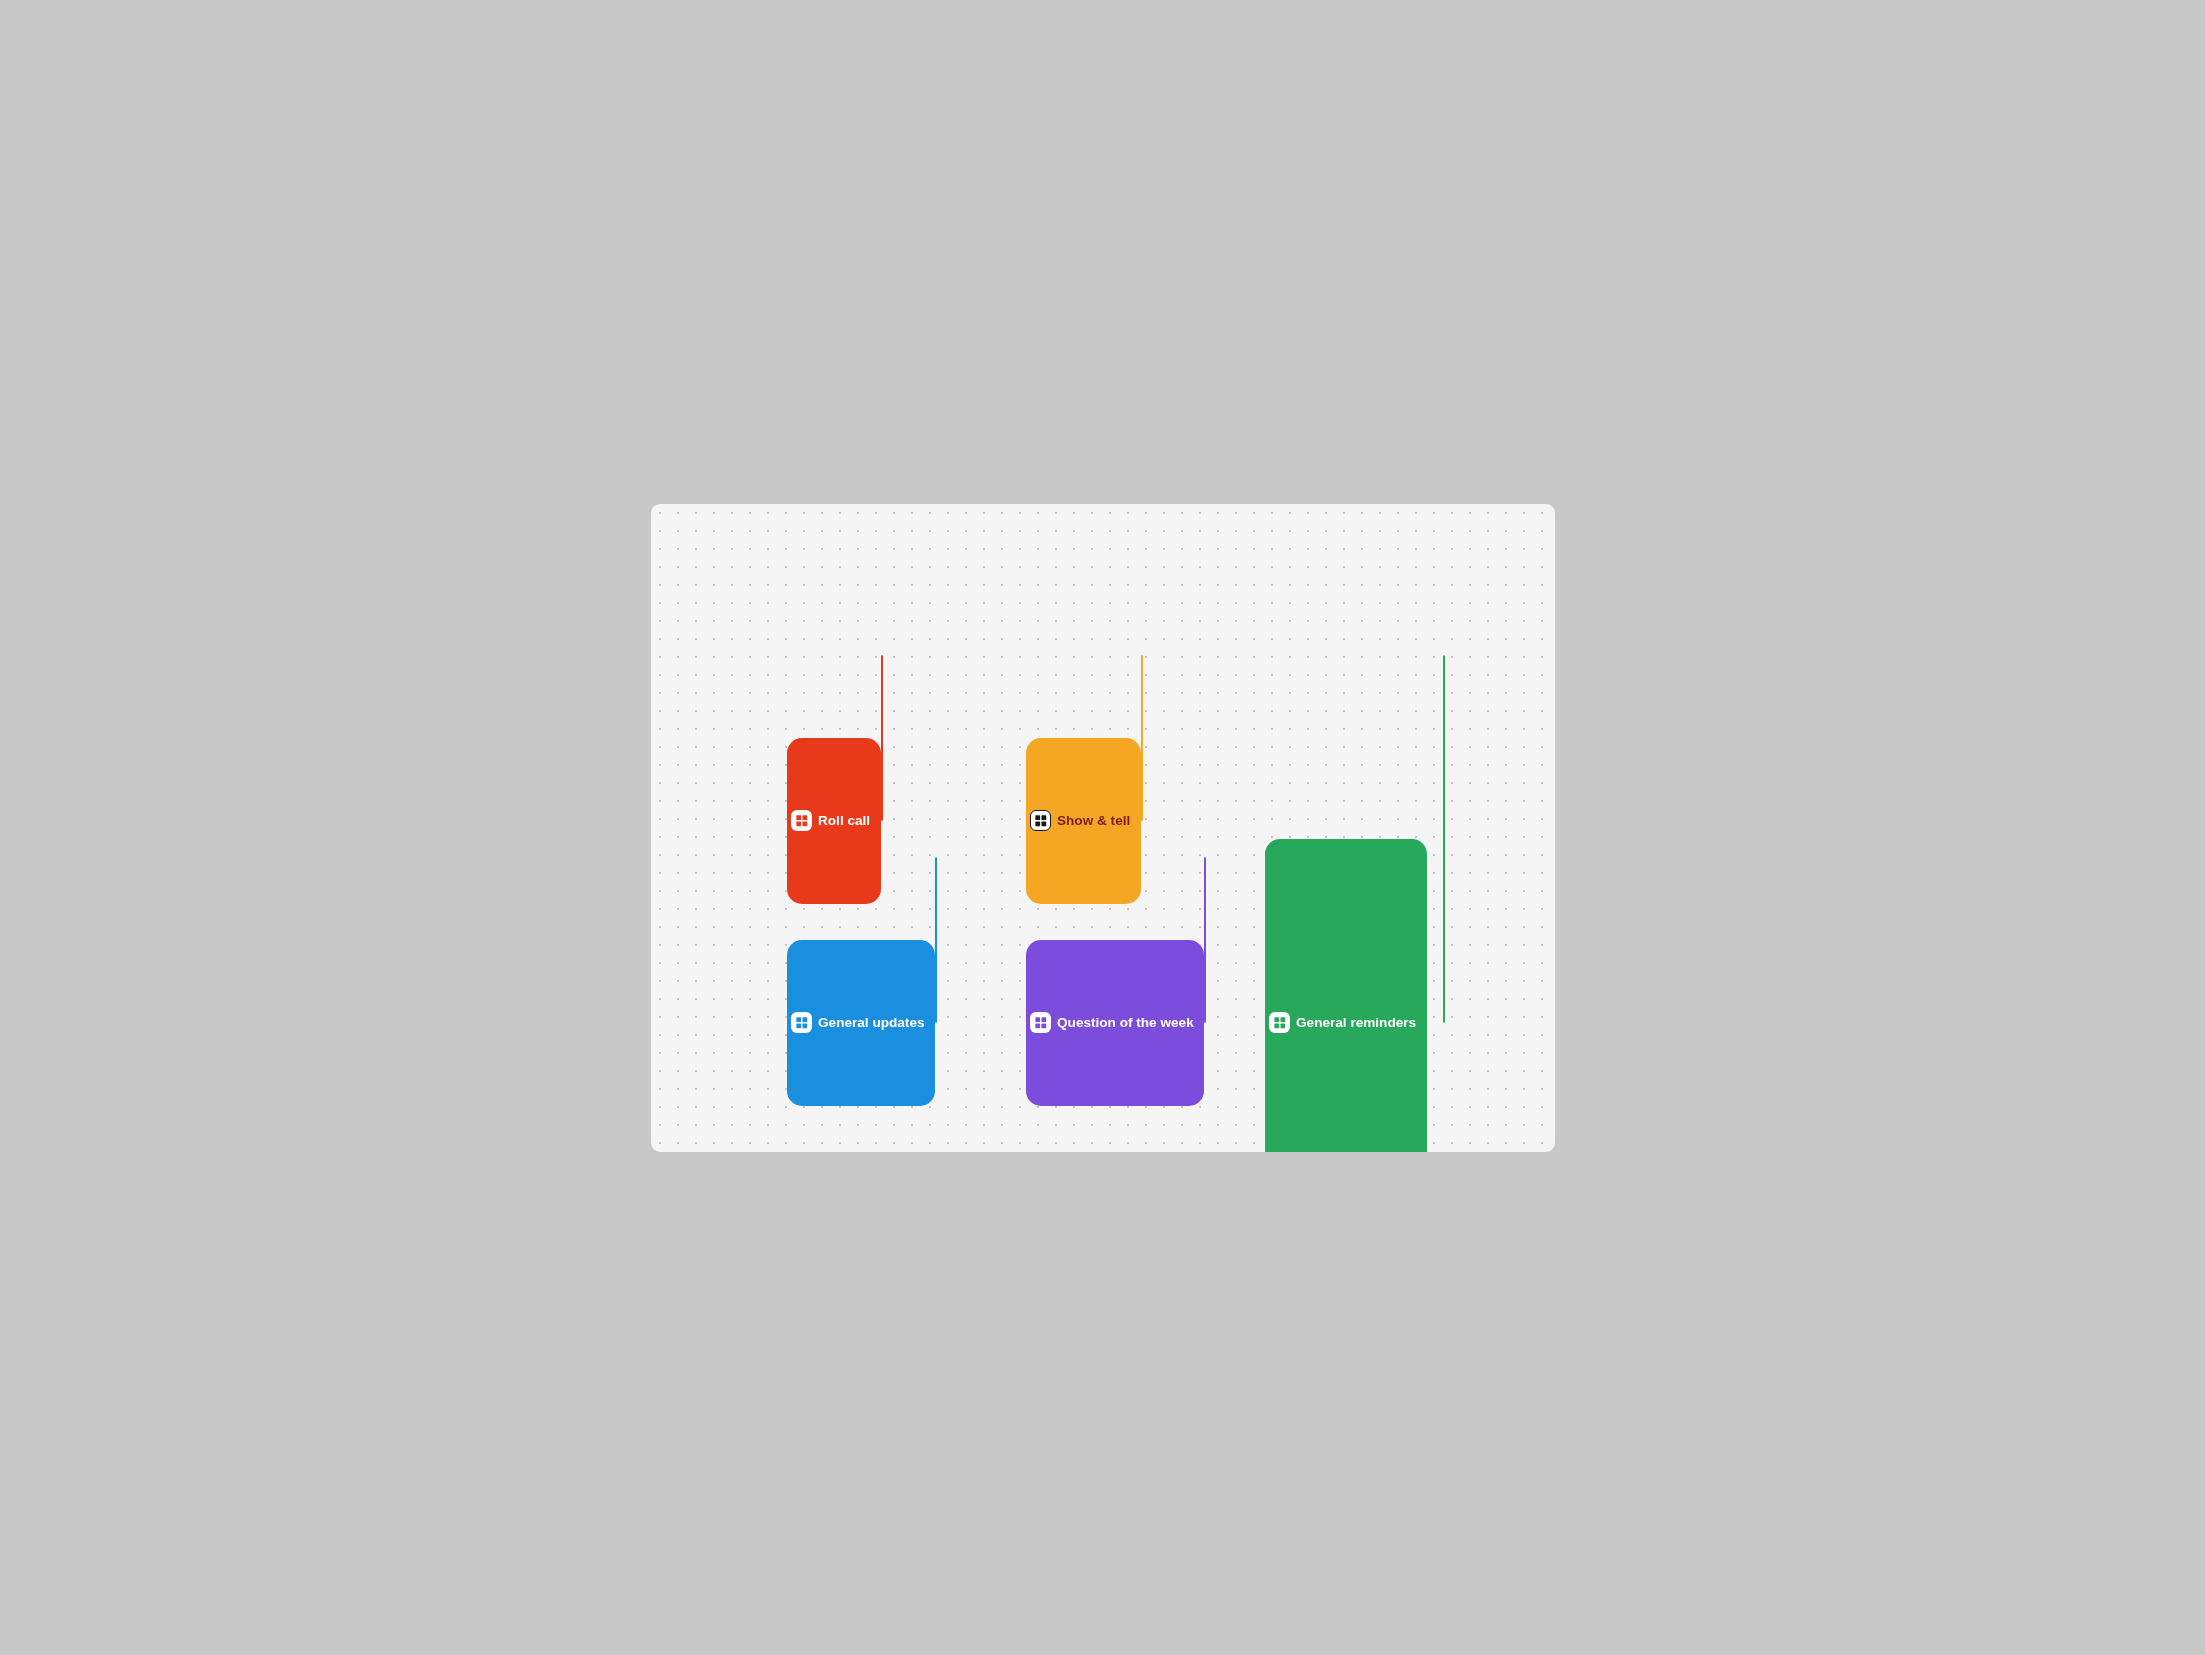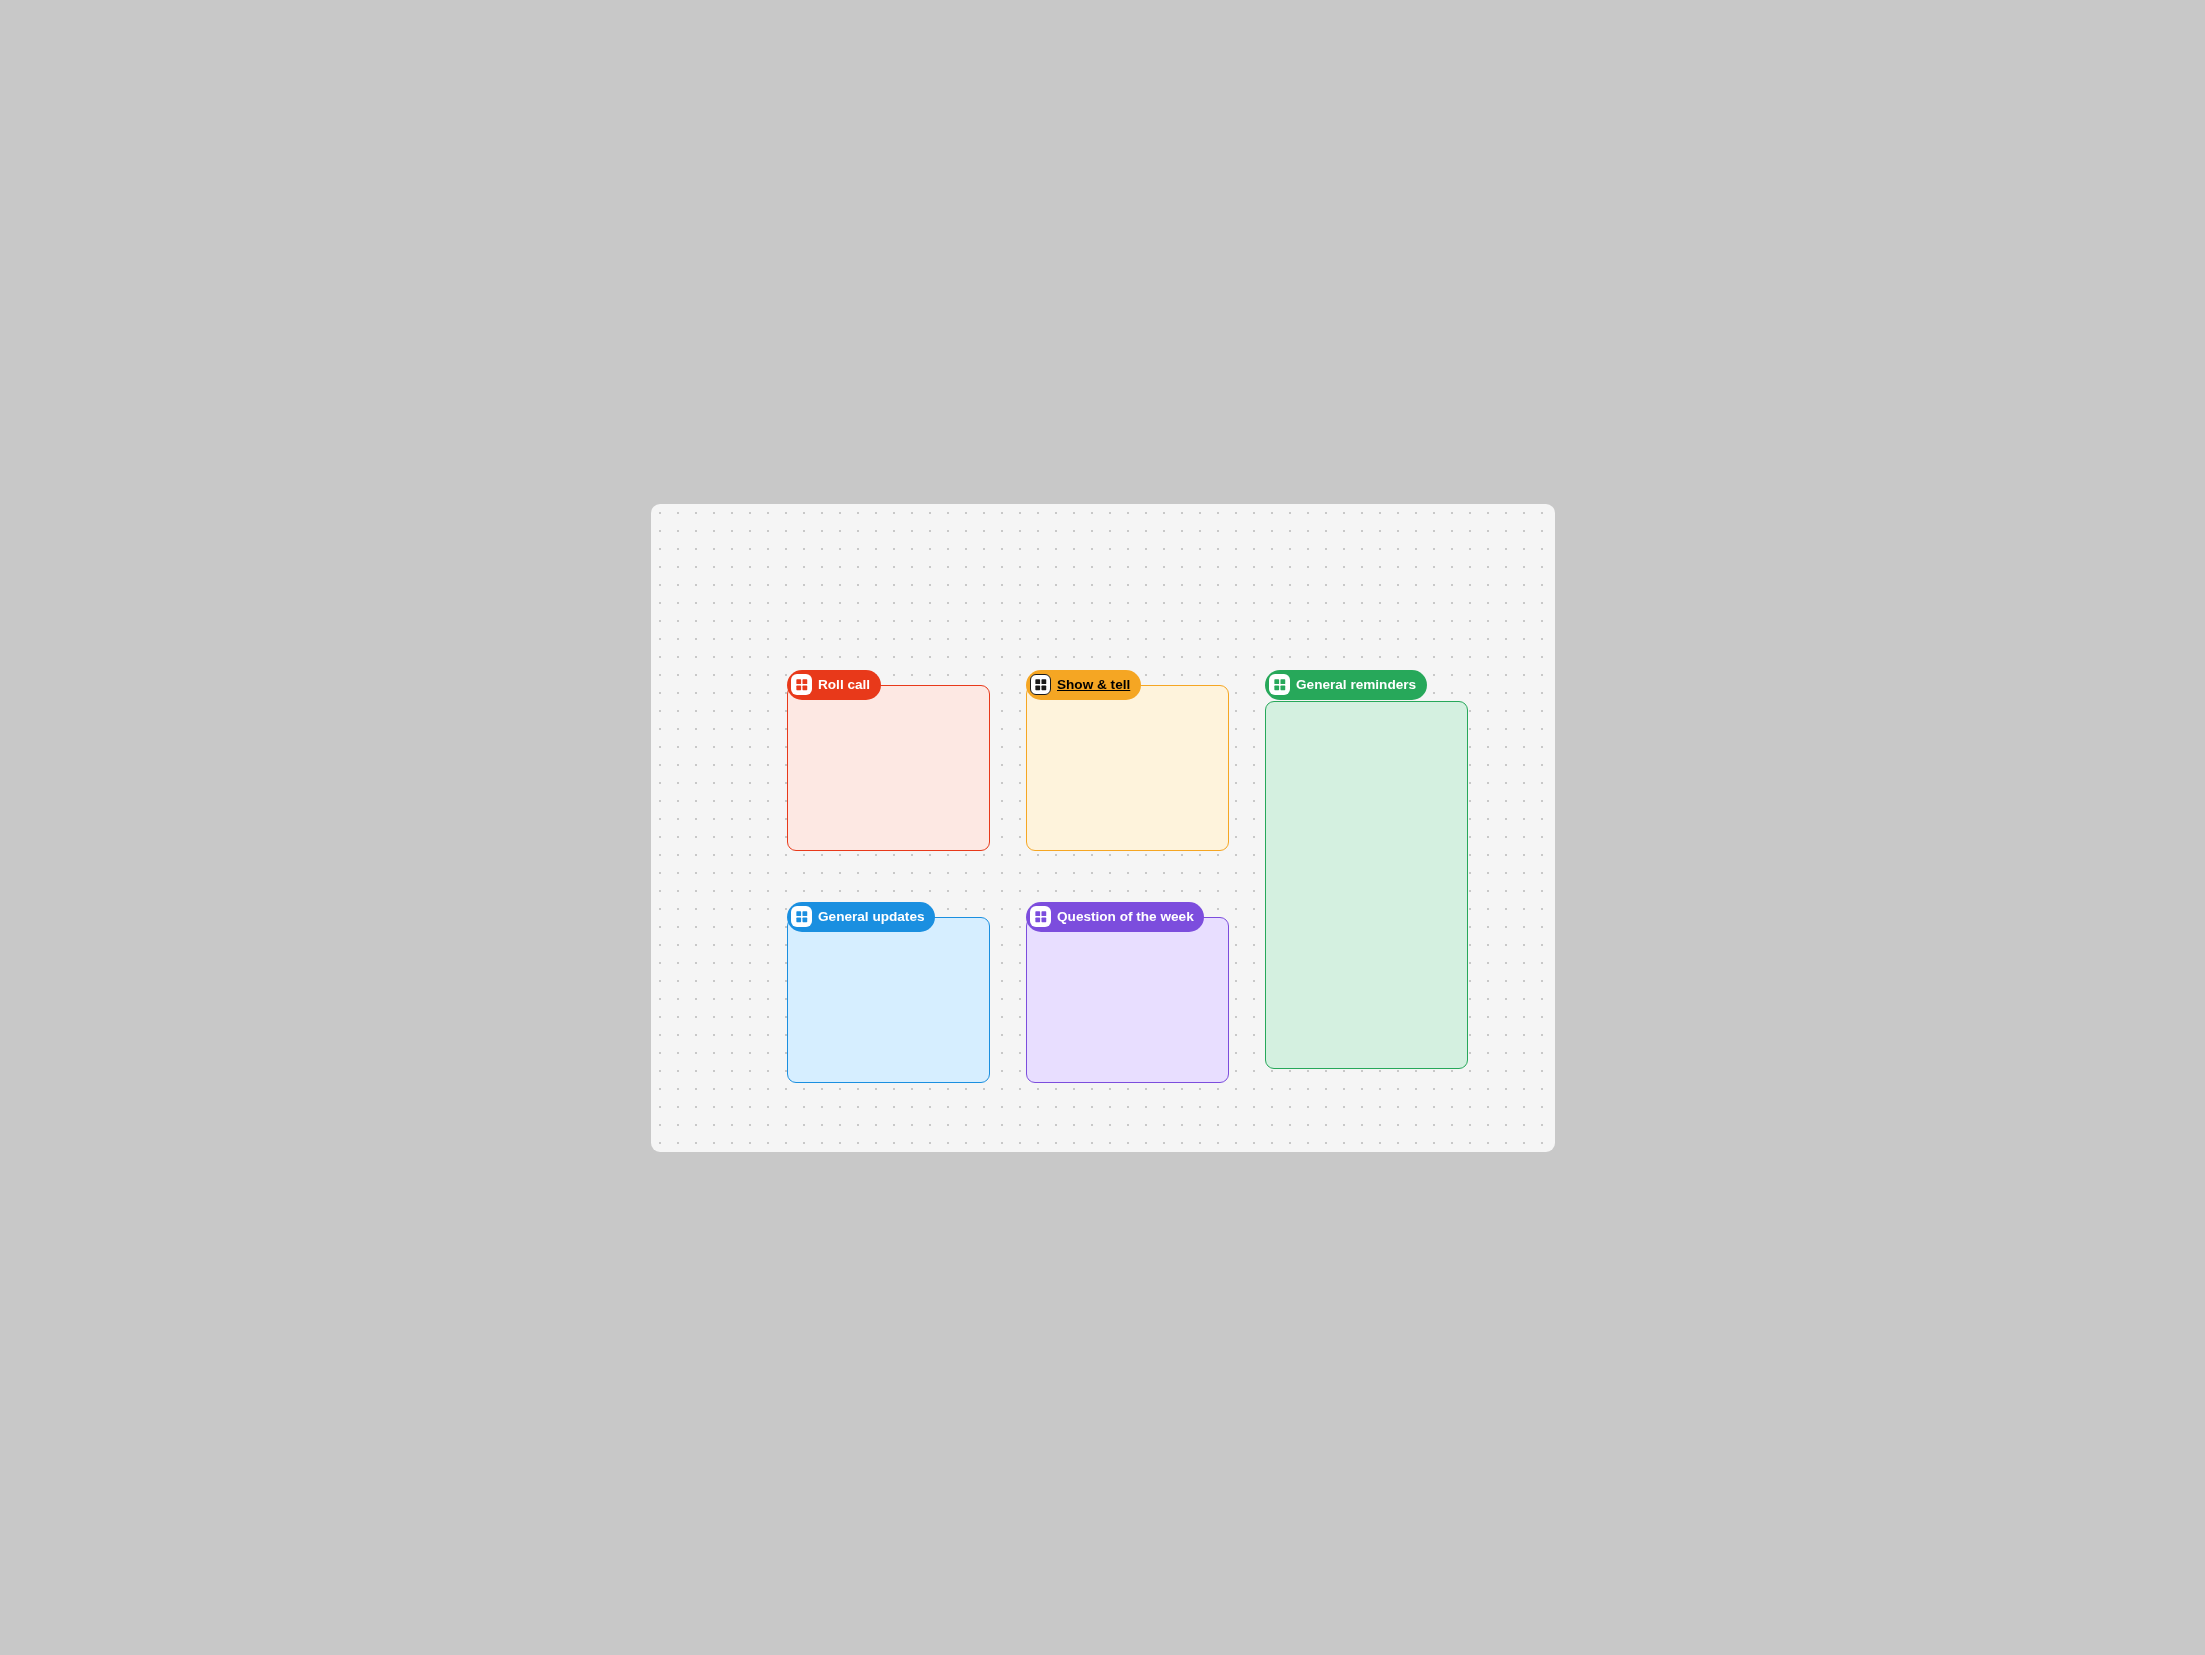--- a/index.html
+++ b/index.html
@@ -34,21 +34,21 @@
       top: 151px;
       left: 136px;
       display: grid;
       grid-template-columns: 203px 203px 203px;
       grid-template-rows: auto auto;
       gap: 36px 36px;
     }
 
     .card-wrapper {
       display: flex;
-      flex-direction: column;
+      flex-direction: row;
       gap: 0;
     }
 
     .card-label {
       display: inline-flex;
       align-items: center;
       gap: 6px;
       border-radius: 15px;
       padding: 4.5px 10.6px 4.5px 4.5px;
       font-size: 13.6px;
@@ -94,22 +94,21 @@
       color: #e8391a;
     }
     .card-roll-call .card-body {
       background-color: #fde8e3;
       border-color: #e8391a;
     }
 
     
     .card-show-tell .card-label {
       background-color: #f5a623;
-      color: #000000;
-      text-decoration: underline;
+      color: #7f1d1d;
     }
     .card-show-tell .card-label .label-icon {
       background-color: white;
       border: 1.5px solid #1a1a1a;
     }
     .card-show-tell .card-label .label-icon svg {
       color: #1a1a1a;
     }
     .card-show-tell .card-body {
       background-color: #fef3dc;

